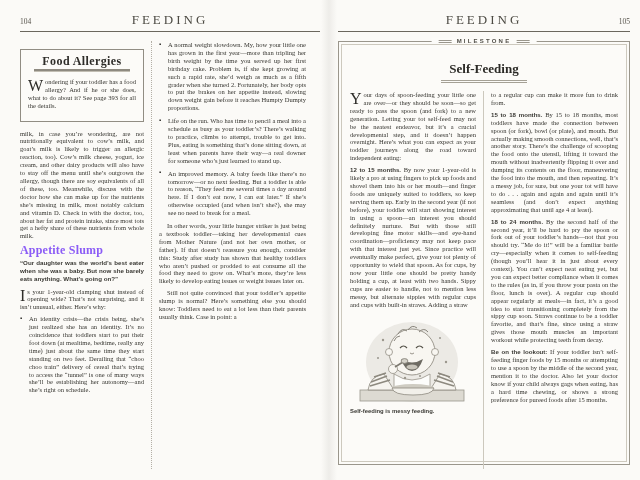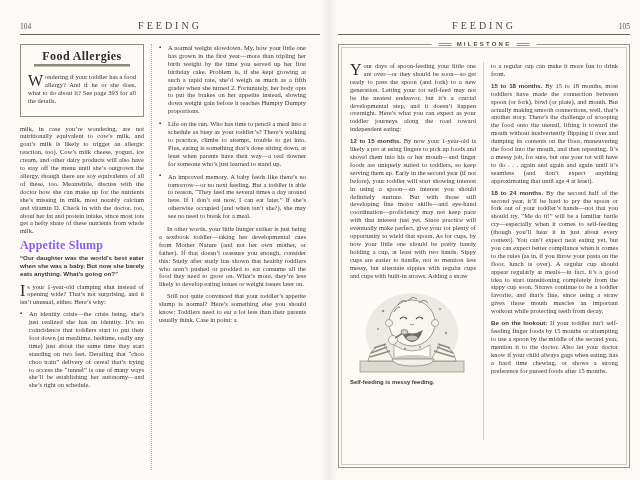--- a/index.html
+++ b/index.html
@@ -19,35 +19,35 @@
   .page-left  { left:20px;  width:300px; }
   .page-right { left:338px; width:292px; }
 
   .running-row {
     display:flex; align-items:baseline; justify-content:space-between;
     border-bottom:1px solid #6b675e; padding-bottom:3px; margin-bottom:9px;
   }
   .folio { font-size:7.5px; color:#55524a; width:30px; }
   .folio.right { text-align:right;font-family:Liberation Serif, serif; }
   .running-head {
-    flex:1; text-align:center; font-size:10px; letter-spacing:3px;
+    flex:1; text-align:center; font-size:13px; letter-spacing:3px;
     color:#4c4a43;
-    margin-top:8px;
   }
 
   .cols { display:flex; }
   .col { font-size:6.5px; line-height:7.9px; text-align:justify; overflow:hidden; }
 
   
   .pl-col1 { width:132px; padding-right:7px; border-right:1px dotted #b3afa6; height:428px; }
   .pl-col2 { width:154px; padding-left:7px; height:428px; }
 
   .allergy-box {
     border:1px solid #918d83; padding:8px 7px 7px; margin-bottom:8px;
     background:#fcfbf8;
+    margin-top:8px;
   }
   .box-title {
     text-align:center; font-size:12px; font-weight:bold; color:#2e2d29;
     letter-spacing:0.4px;
   }
   .title-rule {
     border-top:2px solid #8e8a80; border-bottom:1px solid #c2beb3;
     height:3px; margin:3px 6px 6px;
   }
   .dropcap {
@@ -168,20 +168,23 @@
     <span class="folio right">105</span>
   </div>
 
   <div class="milestone-box">
     <div class="milestone-label">
       <span class="label-tick"></span>
       <span>MILESTONE</span>
       <span class="label-tick"></span>
     </div>
     <div class="milestone-inner">
+      <div class="milestone-title-wrap">
+        <span class="milestone-title">Self-Feeding</span>
+      </div>
 
       <div class="mb-cols">
         <div class="col mb-col1">
           <p class="body-par"><span class="dropcap">Y</span><span>our days of spoon-feeding your little one are over—or they should be soon—so get ready to pass the spoon (and fork) to a new generation. Letting your tot self-feed may not be the neatest endeavor, but it’s a crucial developmental step, and it doesn’t happen overnight. Here’s what you can expect as your toddler journeys along the road toward independent eating:</span></p>
 
           <p class="body-par"><span class="lead-in">12 to 15 months.</span> <span>By now your 1-year-old is likely a pro at using fingers to pick up foods and shovel them into his or her mouth—and finger foods are uniquely suited to toddlers, so keep serving them up. Early in the second year (if not before), your toddler will start showing interest in using a spoon—an interest you should definitely nurture. But with those still developing fine motor skills—and eye-hand coordination—proficiency may not keep pace with that interest just yet. Since practice will eventually make perfect, give your tot plenty of opportunity to wield that spoon. As for cups, by now your little one should be pretty handy holding a cup, at least with two hands. Sippy cups are easier to handle, not to mention less messy, but alternate sippies with regular cups and cups with built-in straws. Adding a straw</span></p>
 
           <div class="illustration">
             <svg viewBox="0 0 124 92" xmlns="http://www.w3.org/2000/svg">
               <ellipse cx="62" cy="48" rx="46" ry="40" fill="#eceae5"></ellipse>

